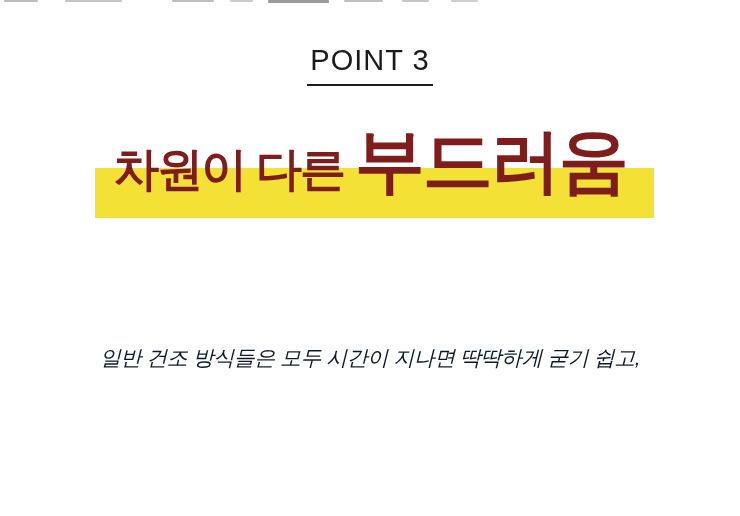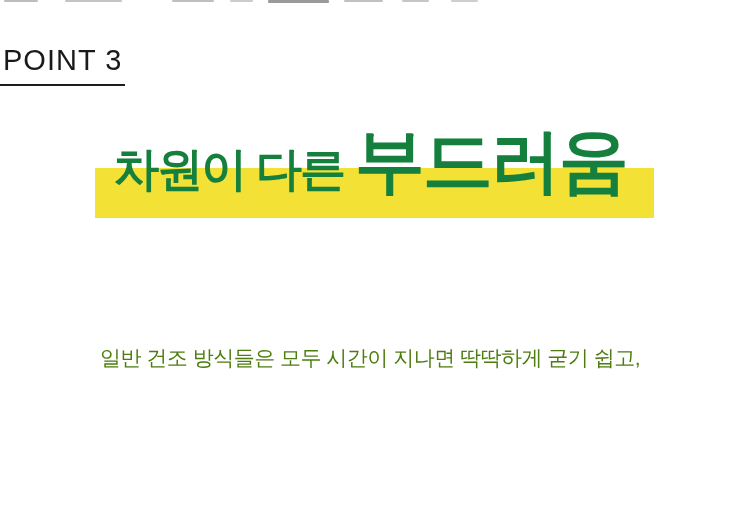--- a/index.html
+++ b/index.html
@@ -27,20 +27,21 @@
   .f6 { left: 344px; width: 39px; height: 2px; background: #c0c0c0; }
   .f7 { left: 402px; width: 27px; height: 2px; background: #c6c6c6; }
   .f8 { left: 451px; width: 27px; height: 2px; background: #cfcfcf; }
 
   
   .point-badge {
     position: absolute;
     top: 46px;
     left: 0;
     width: 100%;
+    text-align: center;
   }
   .point-badge .label {
     display: inline-block;
     font-size: 29px;
     font-weight: 500;
     letter-spacing: 1px;
     color: #1a1a1a;
     padding: 0 3px 9px 3px;
     border-bottom: 2px solid #1d1d1d;
     line-height: 1;
@@ -63,21 +64,21 @@
     background: #f3e136;
   }
   .heading {
     position: absolute;
     top: 126px;
     left: 0;
     width: 100%;
     margin: 0;
     text-align: center;
     white-space: pre;
-    color: #15803d;
+    color: #7f1d1d;
     line-height: 1;
   }
   .heading .h-regular {
     font-size: 46px;
     font-weight: 700;
     letter-spacing: -2px;
     vertical-align: baseline;
   }
   .heading .h-strong {
     font-size: 70px;
@@ -93,21 +94,21 @@
     left: 0;
     width: 100%;
     text-align: center;
     font-size: 21px;
     line-height: 37px;
     letter-spacing: -0.5px;
     color: #3f3f3f;
     white-space: pre-wrap;
   }
   .body-text p { margin: 0; }
-  .seg-normal { font-weight: 400; color: #4d7c0f; }
+  .seg-normal { font-weight: 400; color: #0f172a; font-style: italic; }
 </style>
 </head>
 <body>
 
 <div class="page">
 
   <div class="remnants">
     <div class="frag f1"></div>
     <div class="frag f2"></div>
     <div class="frag f3"></div>

